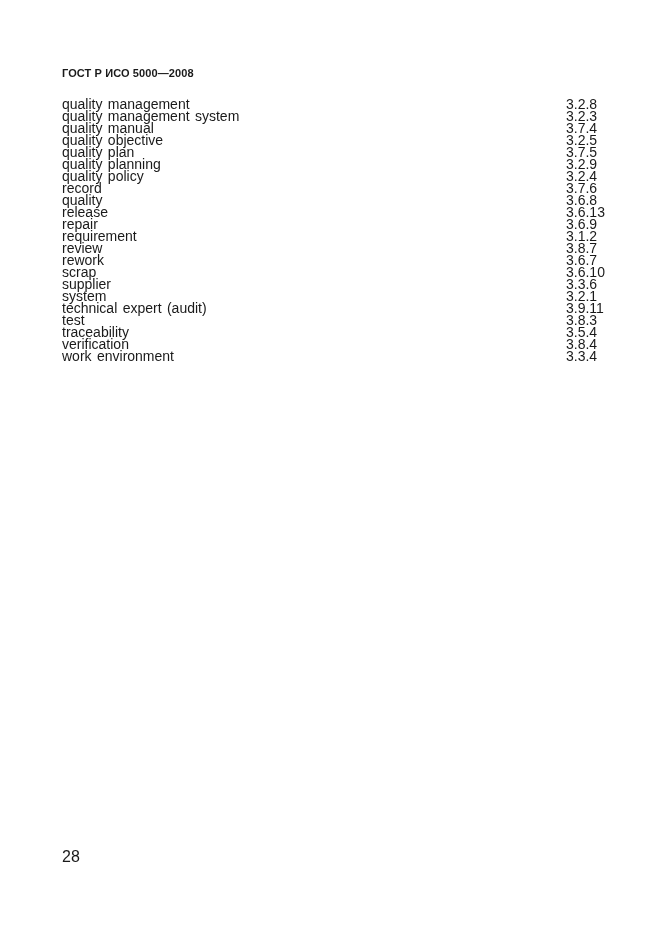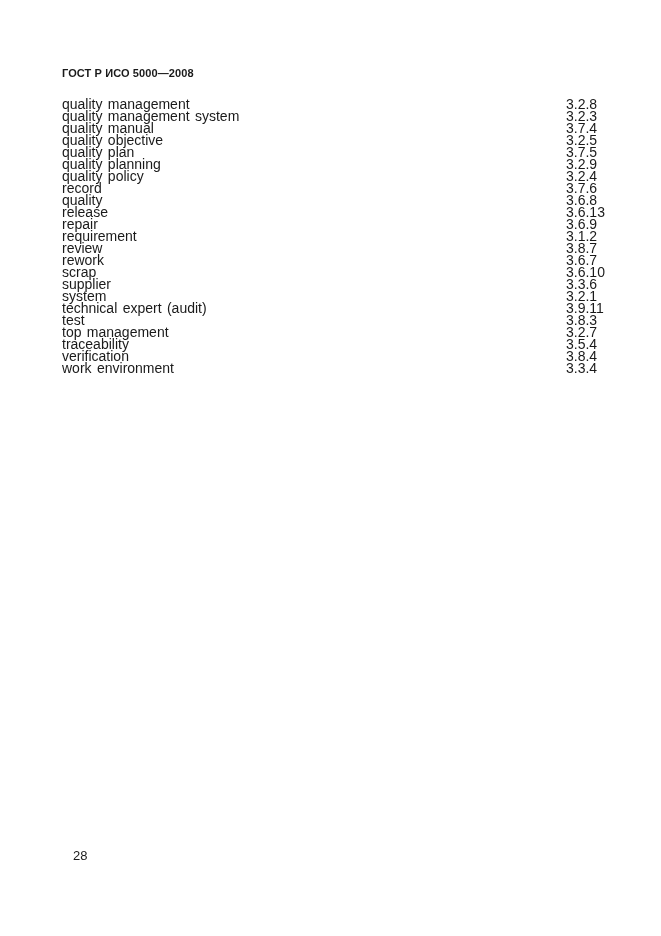--- a/index.html
+++ b/index.html
@@ -41,23 +41,23 @@
     }
     .index-term {
       word-spacing: 1.5px;
     }
     .index-ref {
       width: 36px;
       text-align: left;
     }
     .page-number {
       position: absolute;
-      left: 73px;
+      left: 62px;
       top: 848px;
-      font-size: 13px;
+      font-size: 16px;
     }
   </style>
 </head>
 <body>
 
 <div class="header">ГОСТ Р ИСО 5000—2008</div>
 
 <ul class="index-list" id="index-list">
     <li class="index-row">
       <span class="index-term">quality management</span>
@@ -129,24 +129,20 @@
     </li>
     <li class="index-row">
       <span class="index-term">technical expert (audit)</span>
       <span class="index-ref">3.9.11</span>
     </li>
     <li class="index-row">
       <span class="index-term">test</span>
       <span class="index-ref">3.8.3</span>
     </li>
     <li class="index-row">
-      <span class="index-term">top management</span>
-      <span class="index-ref">3.2.7</span>
-    </li>
-    <li class="index-row">
       <span class="index-term">traceability</span>
       <span class="index-ref">3.5.4</span>
     </li>
     <li class="index-row">
       <span class="index-term">verification</span>
       <span class="index-ref">3.8.4</span>
     </li>
     <li class="index-row">
       <span class="index-term">work environment</span>
       <span class="index-ref">3.3.4</span>

